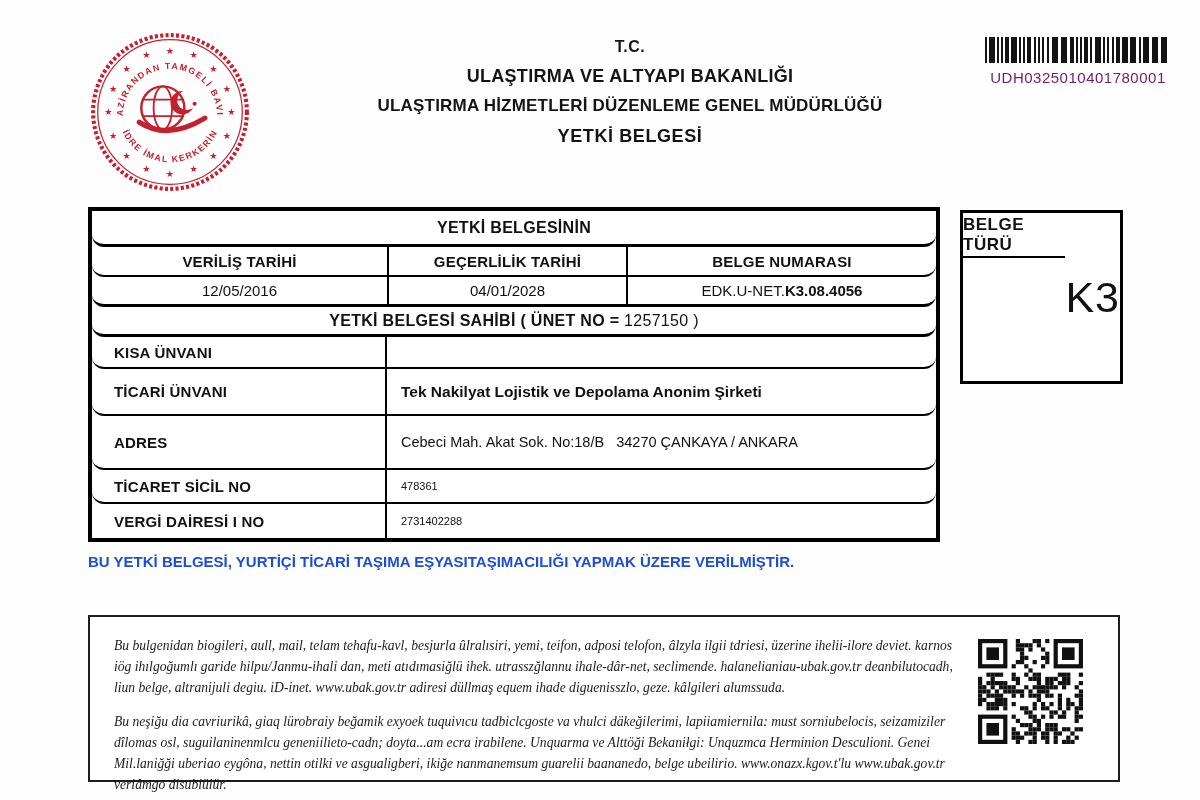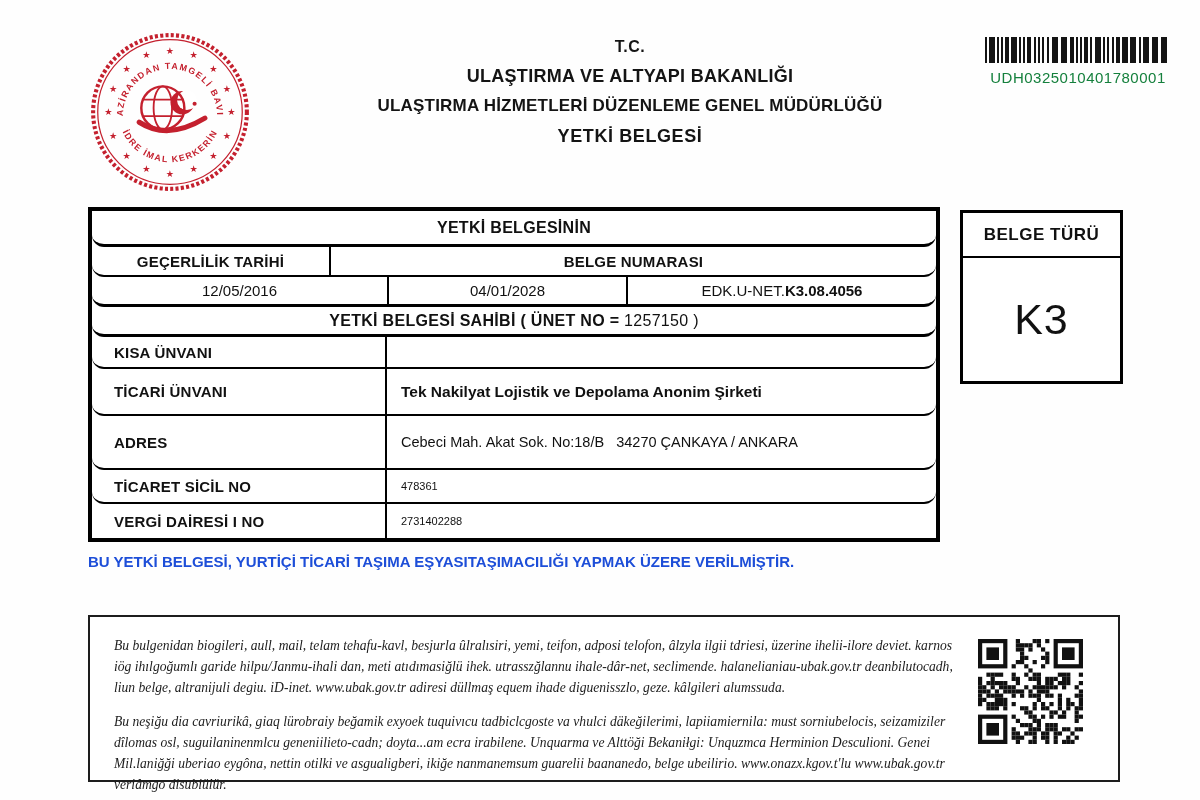--- a/index.html
+++ b/index.html
@@ -12,21 +12,21 @@
   
   .seal{position:absolute;left:88px;top:30px;width:164px;height:164px;}
   .seal-star{font-size:9px;fill:#c4202e;text-anchor:middle;font-family:"DejaVu Sans",sans-serif;}
   .seal-arc-text{fill:#c4202e;font-weight:bold;font-size:8.6px;letter-spacing:1.4px;font-family:"Liberation Sans",sans-serif;}
   .header-block{position:absolute;left:250px;top:38px;width:760px;text-align:center;color:#141414;}
   .hl1{font-size:16px;font-weight:bold;letter-spacing:.5px;margin-bottom:10px;}
   .hl2{font-size:18px;font-weight:bold;letter-spacing:.3px;margin-bottom:9px;}
   .hl3{font-size:17px;font-weight:bold;letter-spacing:.2px;margin-bottom:10px;}
   .hl4{font-size:18px;font-weight:bold;letter-spacing:.6px;}
   .barcode-wrap{position:absolute;left:983px;top:37px;width:190px;text-align:center;}
-  .barcode-text{margin-top:2px;font-size:15px;letter-spacing:.5px;color:#15803d;}
+  .barcode-text{margin-top:2px;font-size:15px;letter-spacing:.5px;color:#701a75;}
   
   .doc-table{
     position:absolute;left:88px;top:207px;width:852px;box-sizing:border-box;
     border:4px solid #000;background:#fff;
   }
   .trow{display:flex;align-items:center;box-sizing:border-box;border-radius:12px;}
   .sep{border-bottom:2px solid #000;}
   .sep-strong{border-bottom:3px solid #000;}
   .title-row{justify-content:center;font-weight:bold;font-size:16px;letter-spacing:.3px;}
   .h34{height:36px;} .h30{height:30px;} .h28{height:30px;} .h46{height:47px;}
@@ -37,21 +37,21 @@
   .head-cell{font-weight:bold;font-size:15px;letter-spacing:.2px;}
   .val-cell{font-size:15px;}
   .label-col{width:295px;border-right:2px solid #000;align-self:stretch;display:flex;align-items:center;
              padding-left:22px;box-sizing:border-box;font-weight:bold;font-size:15px;letter-spacing:.2px;}
   .value-col{flex:1;align-self:stretch;display:flex;align-items:center;padding-left:14px;box-sizing:border-box;font-size:11px;}
   .value-bold{font-weight:bold;font-size:15.5px;}
   .docnum b{font-weight:bold;}
   
   .belge-box{
     position:absolute;left:960px;top:210px;width:163px;height:174px;box-sizing:border-box;
-    border:3px solid #000;background:#fff;display:flex;flex-direction:column;
+    border:3px solid #000;background:#fff;display:flex;flex-direction:row;
   }
   .belge-title{height:43px;border-bottom:2px solid #000;display:flex;align-items:center;justify-content:center;
                font-weight:bold;font-size:17px;letter-spacing:.5px;}
   .belge-value{flex:1;display:flex;align-items:center;justify-content:center;font-size:43px;letter-spacing:1px;color:#111;}
   
   .statement{position:absolute;left:88px;top:553px;width:1060px;font-weight:bold;font-size:15px;letter-spacing:0px;color:#1d4ed8;}
   
   .footer-box{
     position:absolute;left:88px;top:615px;width:1032px;height:167px;box-sizing:border-box;
     border:2px solid #1d1d1d;background:#fff;
@@ -152,20 +152,21 @@
       <rect x="178" y="0" width="6" height="26" fill="#141414"></rect>
     </svg>
   <div class="barcode-text">UDH0325010401780001</div>
 </div>
 
 <div class="doc-table">
   <div class="trow title-row h34 sep-strong">
     <span>YETKİ BELGESİNİN</span>
   </div>
   <div class="trow h30 sep">
+    <div class="c1 head-cell">VERİLİŞ TARİHİ</div>
     <div class="c2 head-cell">GEÇERLİLİK TARİHİ</div>
     <div class="c3 head-cell">BELGE NUMARASI</div>
   </div>
   <div class="trow h30 sep-strong">
     <div class="c1 val-cell">12/05/2016</div>
     <div class="c2 val-cell">04/01/2028</div>
     <div class="c3 val-cell docnum">
       <span>EDK.U-NET.</span>
         <b>K3.08.4056</b>
     </div>

